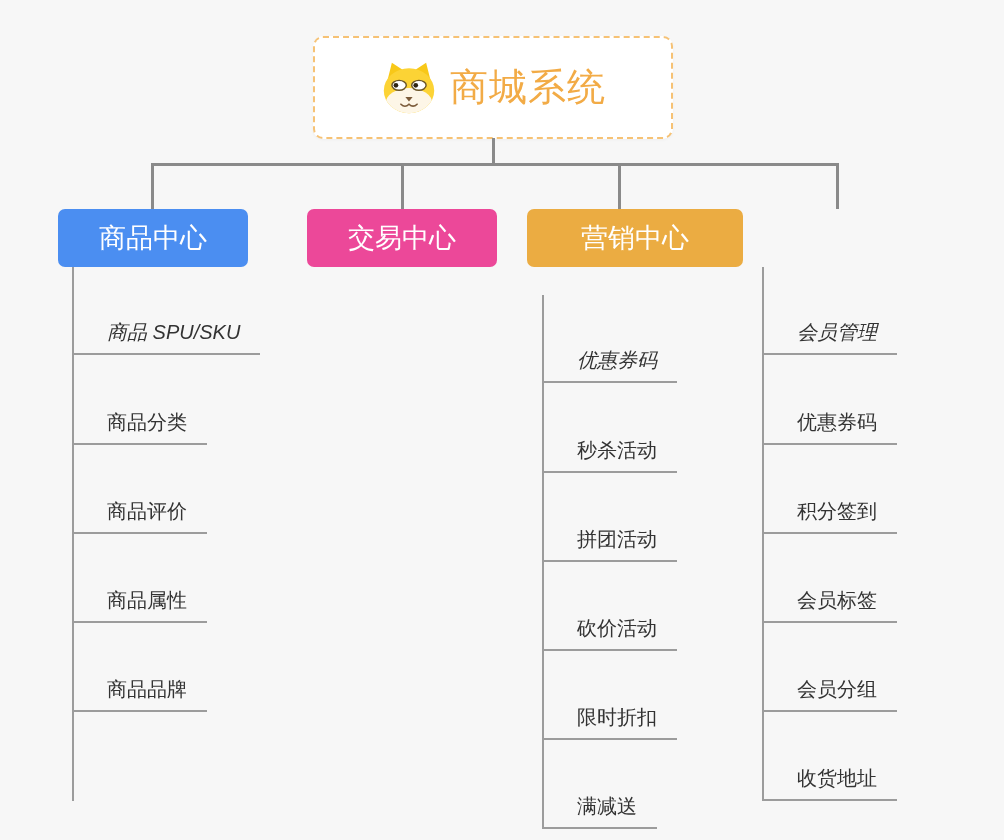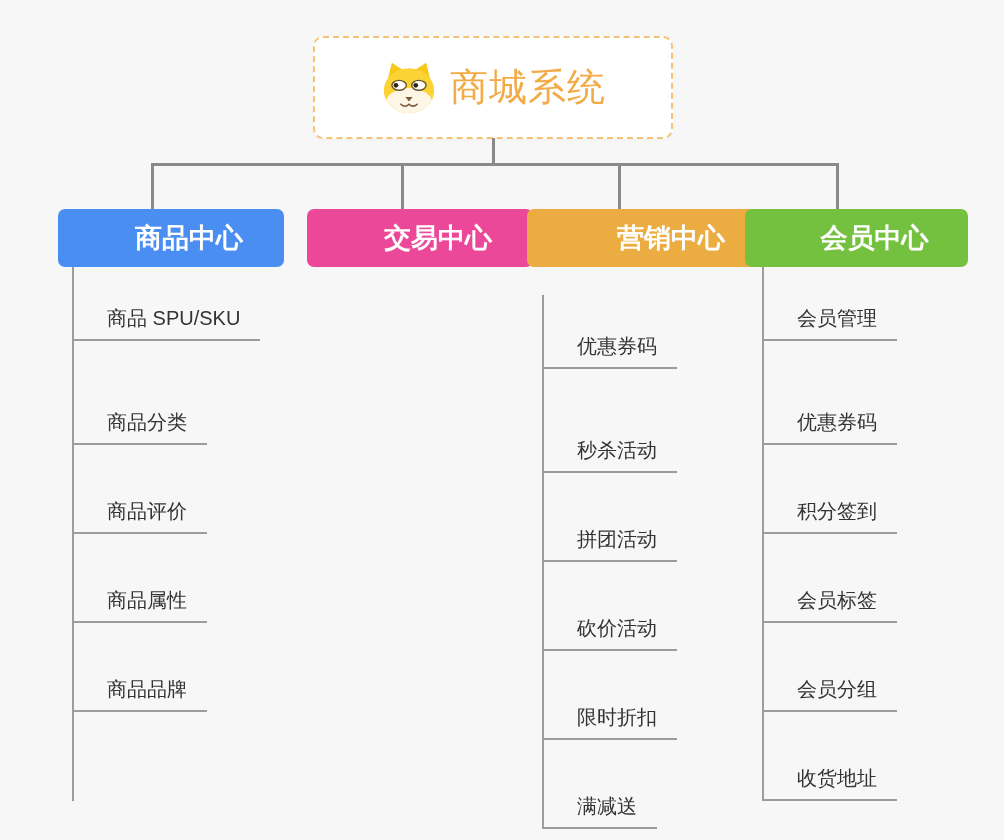--- a/index.html
+++ b/index.html
@@ -35,25 +35,24 @@
   
   .conn{position:absolute;background:#8a8a8a;}
   .stub   {left:492px;top:138px;width:3px;height:27px;}
   .hline  {left:151px;top:163px;width:688px;height:3px;}
   .drop   {top:164px;width:3px;height:45px;}
   .drop0{left:151px;} .drop1{left:401px;} .drop2{left:618px;} .drop3{left:836px;}
   
   .branch{
     position:absolute;top:209px;height:58px;
     border-radius:7px;
-    color:#ffffff;font-size:27px;font-weight:700;
+    color:#ffffff;font-size:27px;font-weight:400;
     display:flex;align-items:center;justify-content:center;
     white-space:nowrap;
     cursor:pointer;
-    padding-left:36px;
   }
   .b0{left:58px;width:190px;}
   .b1{left:307px;width:190px;}
   .b2{left:527px;width:216px;}
   .b3{left:745px;width:187px;}
   
   .col{
     position:absolute;top:267px;height:534px;width:260px;
     border-left:2px solid #9c9c9c;
     box-sizing:border-box;
@@ -61,21 +60,21 @@
   .c0{left:72px;} .c1{left:323px;} .c2{left:542px;margin-top:28px;} .c3{left:762px;}
   .item{
     position:absolute;left:0;
     display:inline-block;
     white-space:nowrap;
     font-size:20px;line-height:24px;color:#333333;
     padding:0 20px 9px 33px;
     border-bottom:2px solid #9c9c9c;
     cursor:pointer;
   }
-  .item:nth-child(1){top:39px;}
+  .item:nth-child(1){top:53px;font-style:italic;}
   .item:nth-child(2){top:143px;}
   .item:nth-child(3){top:232px;}
   .item:nth-child(4){top:321px;}
   .item:nth-child(5){top:410px;}
   .item:nth-child(6){top:499px;}
 </style>
 </head>
 <body>
 
 <div class="canvas">
@@ -110,21 +109,20 @@
   <div class="conn stub"></div>
   <div class="conn hline"></div>
   <div class="conn drop drop0"></div>
   <div class="conn drop drop1"></div>
   <div class="conn drop drop2"></div>
   <div class="conn drop drop3"></div>
 
   <div class="branch b0" style="background-color: rgb(75, 142, 241);">商品中心</div>
   <div class="branch b1" style="background-color: #ec4899;">交易中心</div>
   <div class="branch b2" style="background-color: rgb(235, 172, 66);">营销中心</div>
-  <div class="branch b3" style="background-color: rgb(116, 193, 63);">会员中心</div>
 
   <div class="col c0">
     <div class="item">商品 SPU/SKU</div>
     <div class="item">商品分类</div>
     <div class="item">商品评价</div>
     <div class="item">商品属性</div>
     <div class="item">商品品牌</div>
   </div>
 
 

